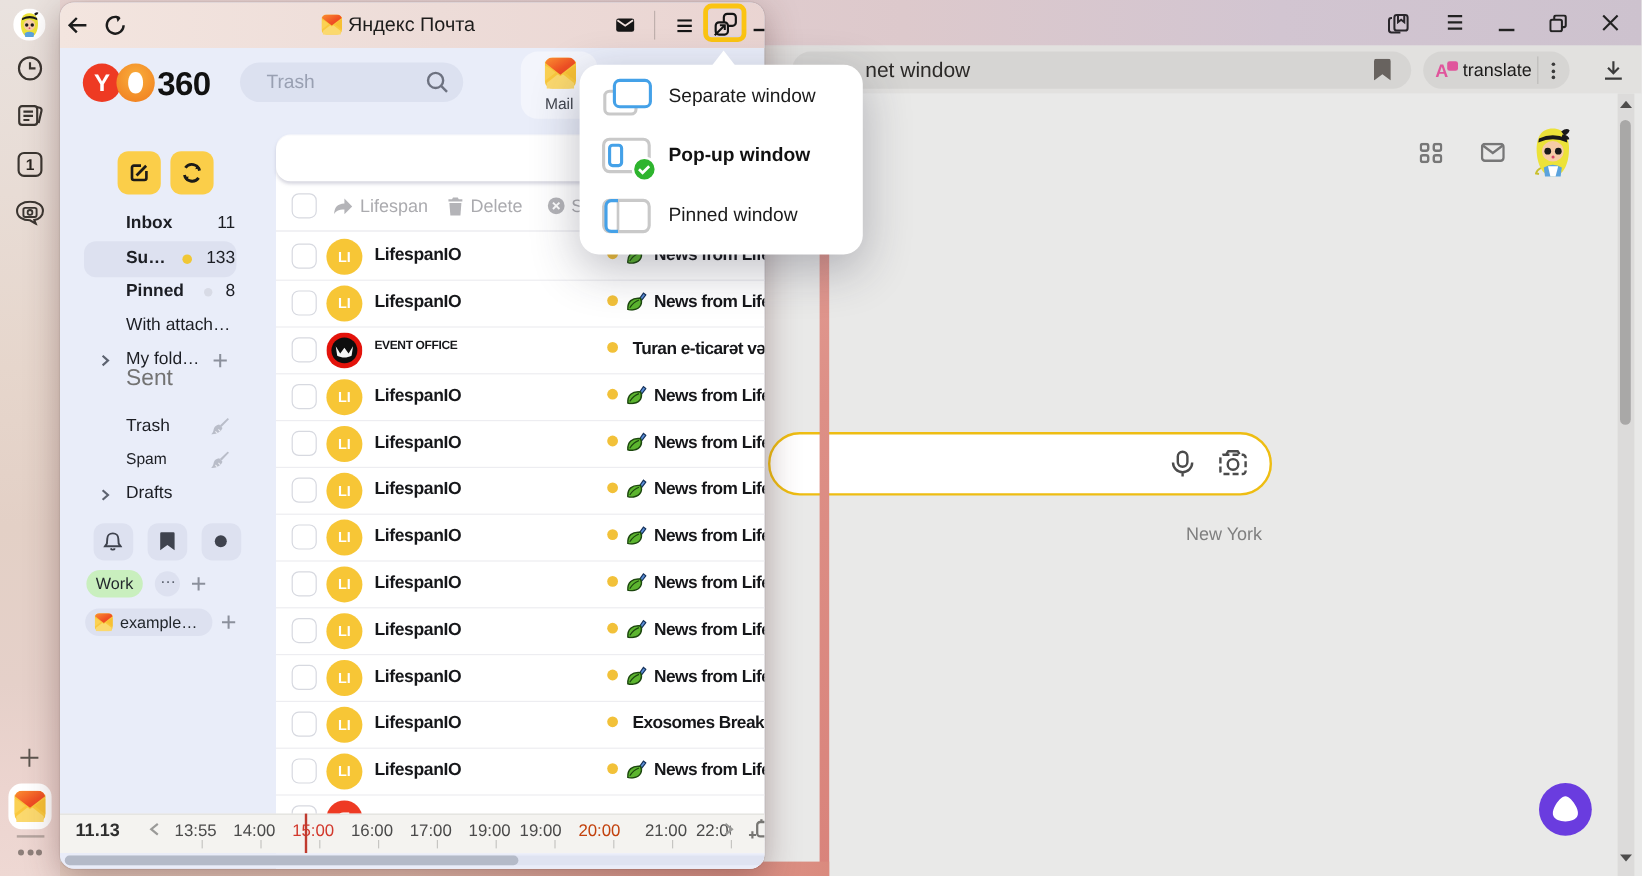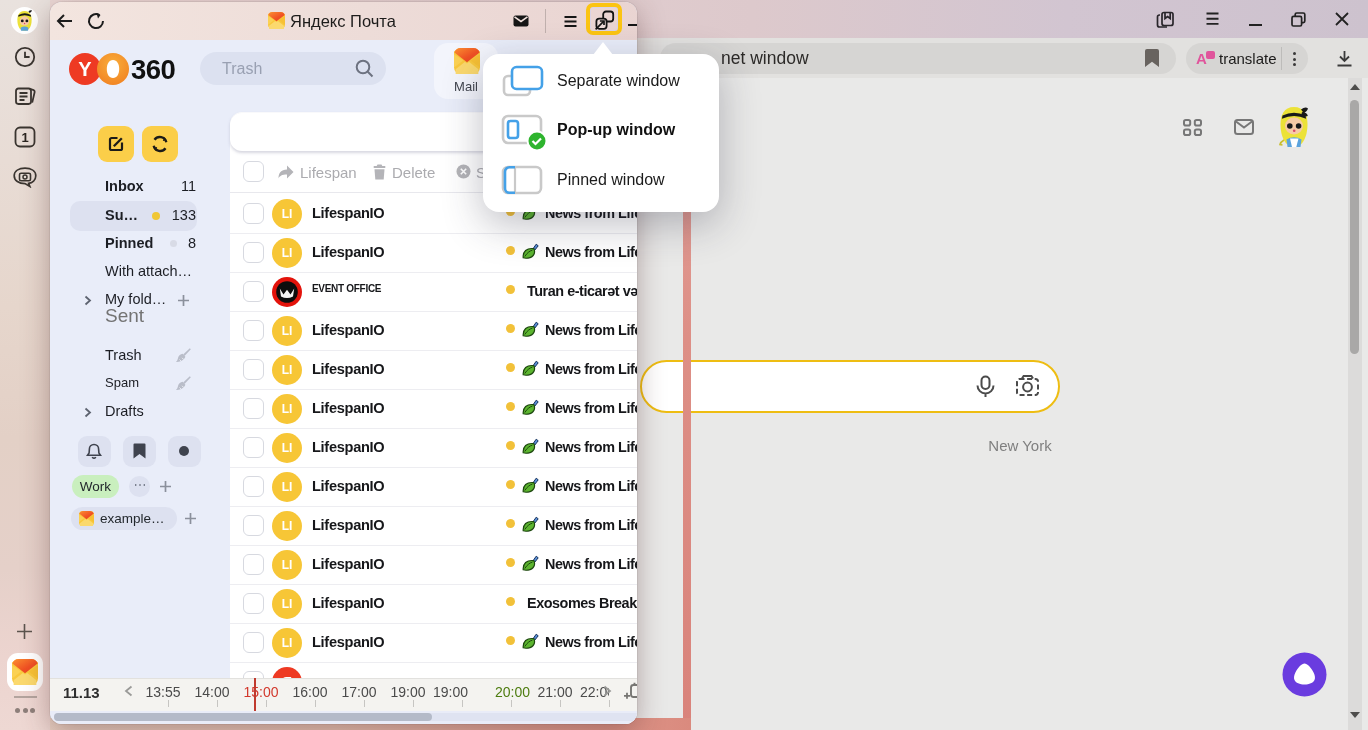--- a/index.html
+++ b/index.html
@@ -470,21 +470,21 @@
     <div class="a" style="left:187px;top:682px;width:48px;text-align:center;font-size:14px;color:#d2382c">15:00</div>
     <div class="a" style="left:216px;top:698px;width:1px;height:7px;background:#c6c5c2"></div>
     <div class="a" style="left:236px;top:682px;width:48px;text-align:center;font-size:14px;color:#4a4a4a">16:00</div>
     <div class="a" style="left:265px;top:698px;width:1px;height:7px;background:#c6c5c2"></div>
     <div class="a" style="left:285px;top:682px;width:48px;text-align:center;font-size:14px;color:#4a4a4a">17:00</div>
     <div class="a" style="left:314px;top:698px;width:1px;height:7px;background:#c6c5c2"></div>
     <div class="a" style="left:334px;top:682px;width:48px;text-align:center;font-size:14px;color:#4a4a4a">19:00</div>
     <div class="a" style="left:363px;top:698px;width:1px;height:7px;background:#c6c5c2"></div>
     <div class="a" style="left:383px;top:682px;width:48px;font-size:14px;color:#4a4a4a">19:00</div>
     <div class="a" style="left:412px;top:698px;width:1px;height:7px;background:#c6c5c2"></div>
-    <div class="a" style="left:432px;top:682px;width:48px;text-align:right;font-size:14px;color:#4d7c0f">20:00</div>
+    <div class="a" style="left:432px;top:682px;width:48px;text-align:left;font-size:14px;color:#c2410c">20:00</div>
     <div class="a" style="left:461px;top:698px;width:1px;height:7px;background:#c6c5c2"></div>
     <div class="a" style="left:481px;top:682px;width:48px;text-align:center;font-size:14px;color:#4a4a4a">21:00</div>
     <div class="a" style="left:510px;top:698px;width:1px;height:7px;background:#c6c5c2"></div>
     <div class="a" style="left:530px;top:682px;width:29px;overflow:hidden;font-size:14px;color:#4a4a4a">22:00</div>
     <div class="a" style="left:559px;top:698px;width:1px;height:7px;background:#c6c5c2"></div>
     <div class="a" style="left:204px;top:676px;width:1.5px;height:33px;background:#c03a2e"></div>
     <svg class="ic" style="left:553px;top:683px" width="9" height="12" viewBox="0 0 9 12" fill="none" stroke="#9a9a98" stroke-width="1.8">
       <path d="M1.5 1.5 L7 6 l-5.5 4.5"></path>
     </svg>
     <svg class="ic" style="left:574px;top:680px" width="21" height="19" viewBox="0 0 21 19" fill="none" stroke="#777673" stroke-width="1.9">

